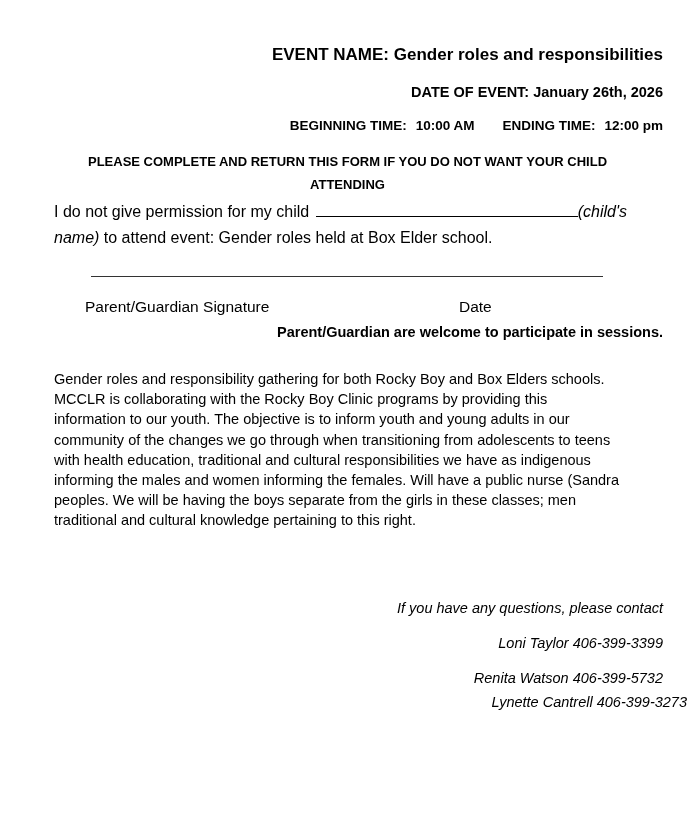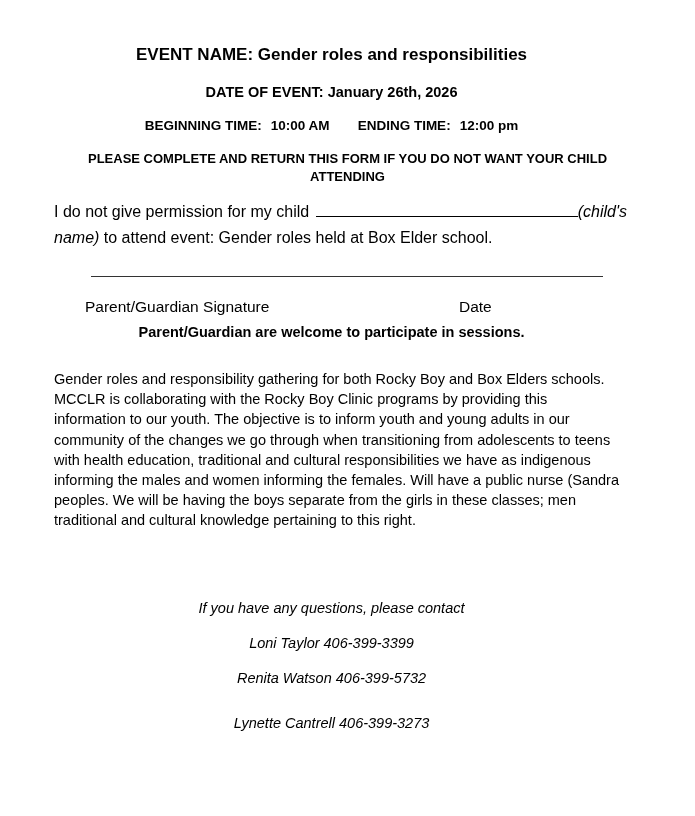--- a/index.html
+++ b/index.html
@@ -15,21 +15,21 @@
       font-family: "Liberation Sans", sans-serif;
       color: #000000;
     }
     .abs {
       position: absolute;
       white-space: nowrap;
     }
     .center {
       left: 0;
       width: 663px;
-      text-align: center;
+      text-align: right;
     }
     .title {
       top: 45px;
       font-size: 17px;
       font-weight: bold;
     }
     .date {
       top: 84px;
       font-size: 14.5px;
       font-weight: bold;
@@ -42,21 +42,21 @@
     .times .gap1 { display: inline-block; width: 9px; }
     .times .gap2 { display: inline-block; width: 28px; }
     .notice {
       top: 150px;
       left: 60px;
       width: 575px;
       white-space: normal;
       text-align: center;
       font-size: 13px;
       font-weight: bold;
-      line-height: 18px;
+      line-height: 23px;
     }
     .permission {
       top: 199px;
       left: 54px;
       width: 590px;
       white-space: normal;
       font-size: 16px;
       line-height: 26px;
     }
     .permission .blank {
@@ -100,21 +100,21 @@
       line-height: 20.2px;
     }
     .body-text span { display: block; white-space: nowrap; }
     .contact {
       font-size: 14.5px;
       font-style: italic;
     }
     .c0 { top: 600px; }
     .c1 { top: 635px; }
     .c2 { top: 670px; }
-    .c3 { top: 715px; }
+    .c3 { top: 694px; padding-left: 24px; }
   </style>
 </head>
 <body>
 
 <div>
 
   <div class="abs center title">EVENT NAME: Gender roles and responsibilities</div>
 
   <div class="abs center date">DATE OF EVENT: January 26th, 2026</div>
 

